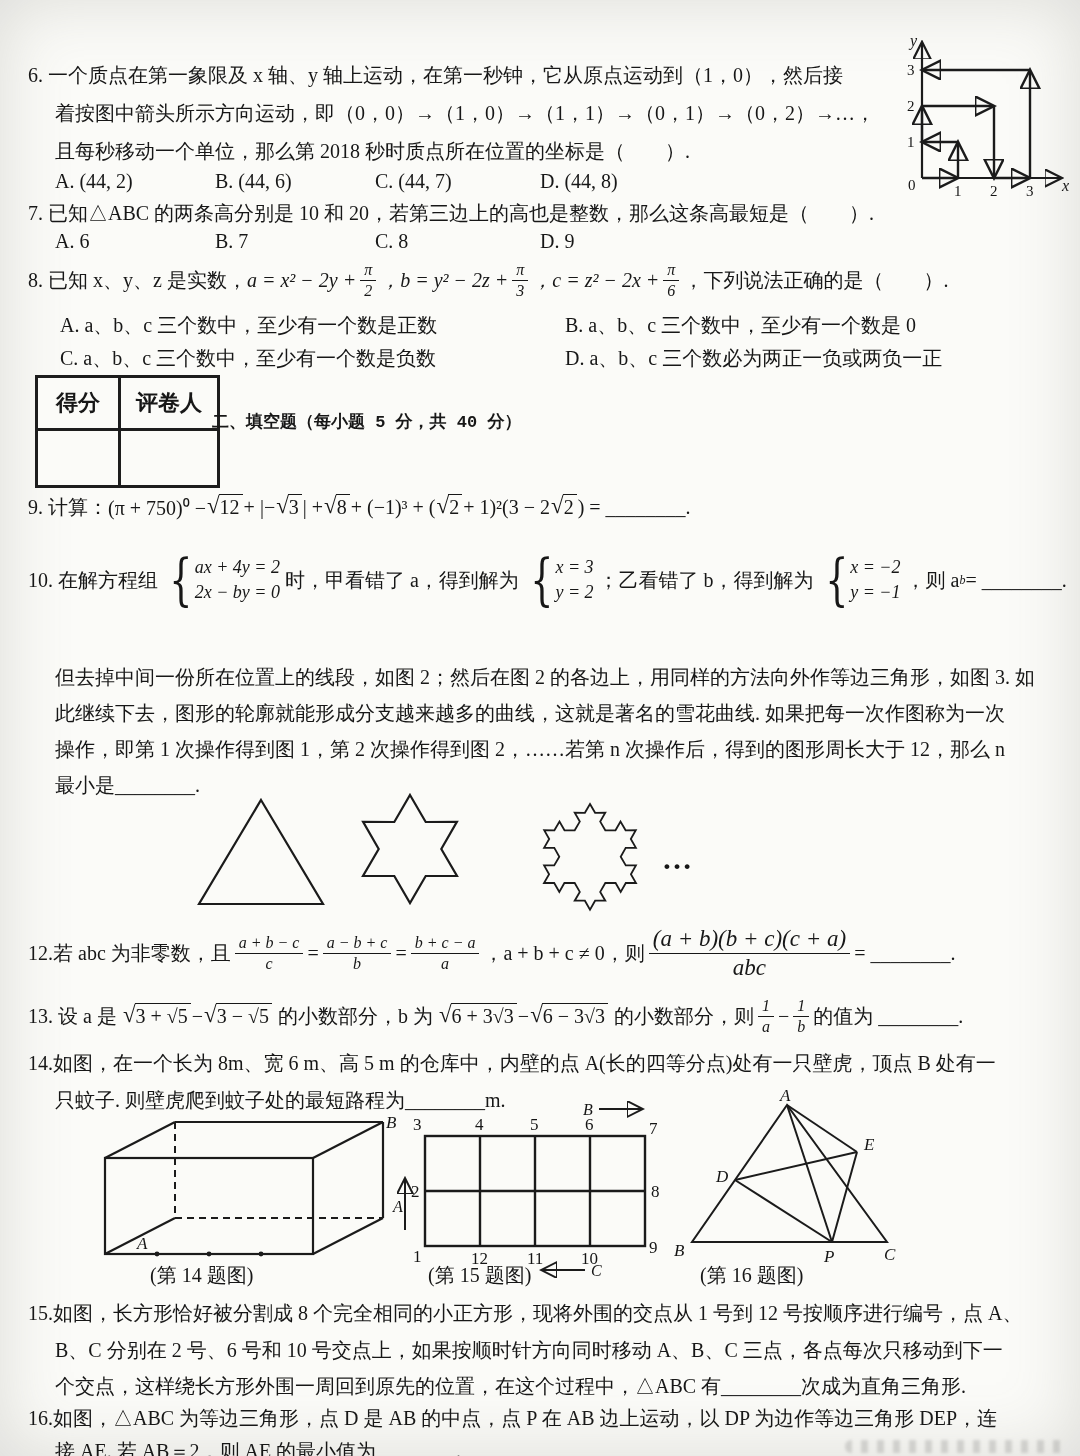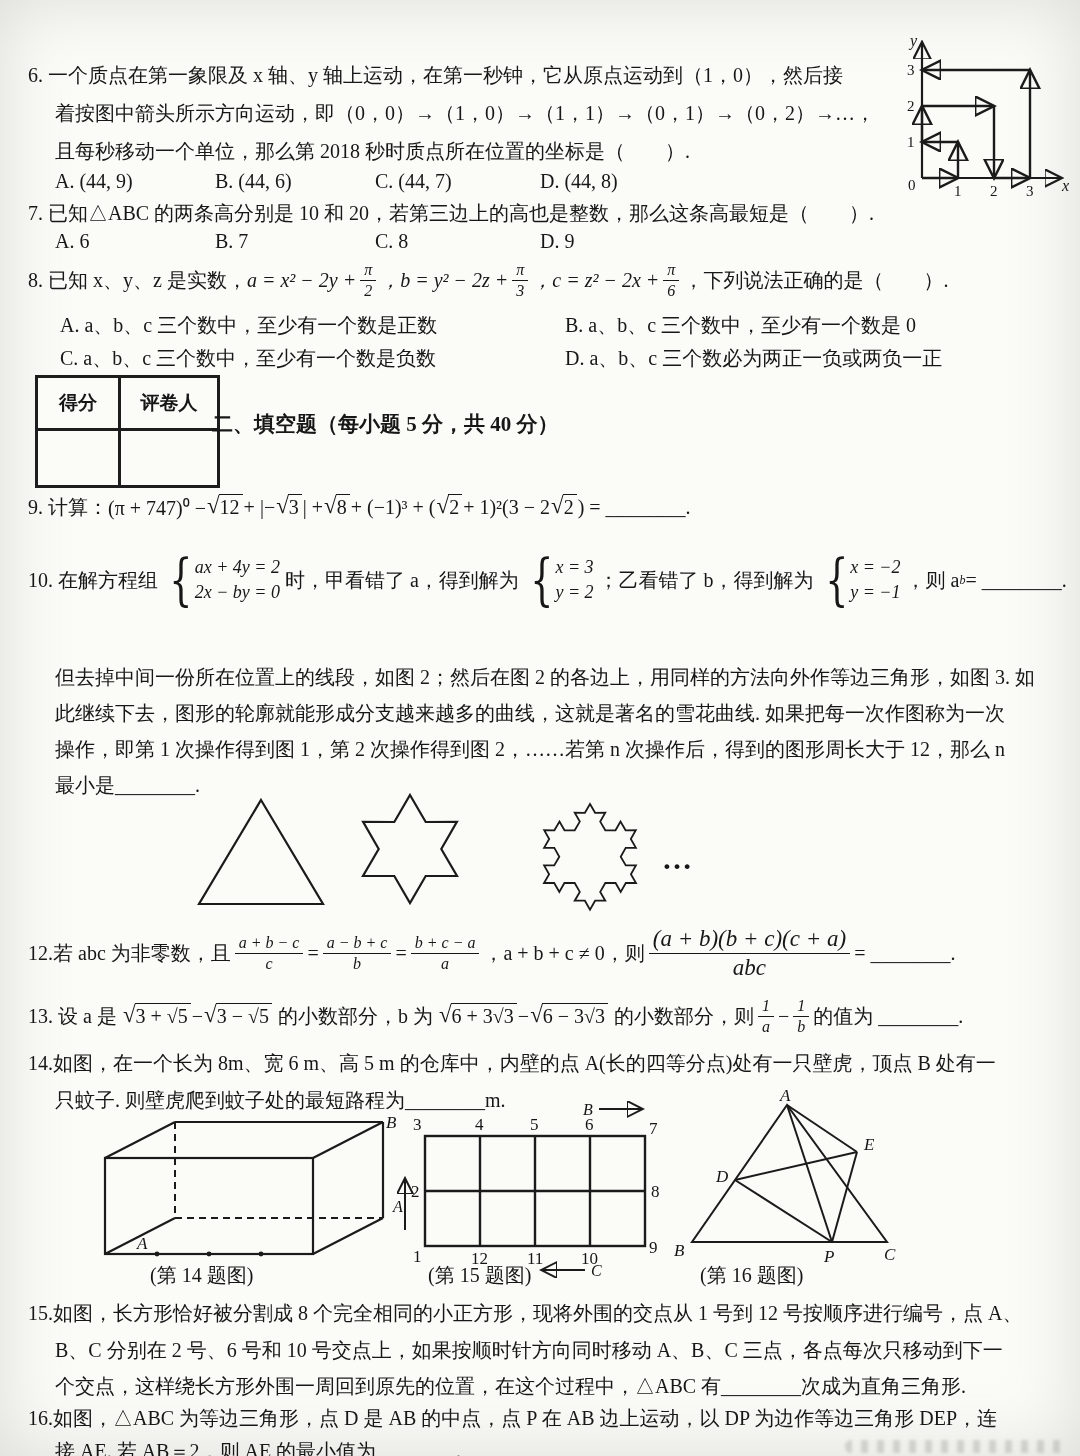--- a/index.html
+++ b/index.html
@@ -14,26 +14,26 @@
   .frac .fn{border-bottom:1.6px solid #171717;padding:0 4px;}
   .frac .fd{padding:0 2px;}
   .sqrt{display:inline-flex;align-items:flex-start;margin:0 1px;}
   .sqrt::before{content:"√";font-size:1.15em;line-height:1;margin-right:-1px;}
   .sqrt .rd{border-top:1.6px solid #171717;padding:0 3px 0 1px;line-height:1.25;}
   .sys{display:inline-flex;align-items:center;margin:0 5px;}
   .sys::before{content:"{";font-size:56px;line-height:.85;font-weight:400;transform:scaleX(.65);font-family:"DejaVu Serif",serif;}
   .sys .eqs{display:flex;flex-direction:column;font-style:italic;font-size:18px;line-height:1.4;margin-left:-4px;}
   sup{font-size:12px;}
   table.score{position:absolute;left:35px;top:375px;border-collapse:collapse;background:#fbfbf8;}
-  table.score td{border:3px solid #1d1d1d;text-align:center;font-size:19px;font-weight:bold;padding:0;margin-left:32px;}
+  table.score td{border:3px solid #1d1d1d;text-align:center;font-size:22px;font-weight:bold;padding:0;margin-left:32px;}
   table.score tr:nth-child(1) td{height:50px;}
   table.score tr:nth-child(2) td{height:54px;}
   table.score td:nth-child(1){width:80px;}
   table.score td:nth-child(2){width:96px;}
-  .sec-title{position:absolute;font-size:21px;font-weight:bold;font-family:Liberation Serif, serif;}
+  .sec-title{position:absolute;font-size:17px;font-weight:bold;font-family:Liberation Mono, monospace;}
   .caption{position:absolute;font-size:20px;}
   .dots{position:absolute;font-size:30px;font-weight:bold;letter-spacing:2px;}
   svg{position:absolute;overflow:visible;}
   svg line,svg polyline,svg polygon,svg path,svg rect{stroke:#1b1b1b;fill:none;}
   svg text{fill:#151515;font-family:"Liberation Serif","DejaVu Serif",serif;}
   .smudge{position:absolute;left:845px;top:1440px;width:220px;height:13px;opacity:.35;filter:blur(1.6px);
           background:repeating-linear-gradient(90deg,rgba(130,130,128,.8) 0 7px,transparent 7px 16px);border-radius:6px;}
 </style>
 </head>
 <body>
@@ -45,21 +45,21 @@
       <marker id="ah" markerWidth="9" markerHeight="9" refX="7" refY="4" orient="auto">
         <path d="M0,0 L8,4 L0,8 z" fill="#1b1b1b" stroke="none"></path>
       </marker>
     </defs>
   </svg>
 
   <div class="line" style="left:28px;top:62px">6. 一个质点在第一象限及 x 轴、y 轴上运动，在第一秒钟，它从原点运动到（1，0），然后接</div>
   <div class="line" style="left:55px;top:100px">着按图中箭头所示方向运动，即（0，0）→（1，0）→（1，1）→（0，1）→（0，2）→…，</div>
   <div class="line" style="left:55px;top:138px">且每秒移动一个单位，那么第 2018 秒时质点所在位置的坐标是（　　）.</div>
   <div class="optgrid" style="left:55px;top:170px">
-    <span>A. (44, 9)</span>
+    <span>A. (44, 2)</span>
     <span>B. (44, 6)</span>
     <span>C. (44, 7)</span>
     <span>D. (44, 8)</span>
   </div>
 
   <svg style="left:890px;top:30px" width="180" height="180" viewBox="0 0 180 180">
     <g stroke-width="2.2">
       <line x1="32" y1="148" x2="170" y2="148" marker-end="url(#ah)"></line>
       <line x1="32" y1="148" x2="32" y2="14" marker-end="url(#ah)"></line>
     </g>
@@ -126,21 +126,21 @@
     <tr>
       <td></td>
       <td></td>
     </tr>
   </tbody>
     </table>
   <div class="sec-title" style="left:212px;top:410px">二、填空题（每小题 5 分，共 40 分）</div>
 
   <div class="line mrow" style="left:28px;top:487px;height:40px">
     <span>9. 计算：</span>
-    <span>(π + 747)⁰ − </span>
+    <span>(π + 750)⁰ − </span>
     <span class="sqrt">
         <span class="rd">12</span>
       </span>
     <span> + |−</span>
     <span class="sqrt">
         <span class="rd">3</span>
       </span>
     <span>| + </span>
     <span class="sqrt">
         <span class="rd">8</span>

